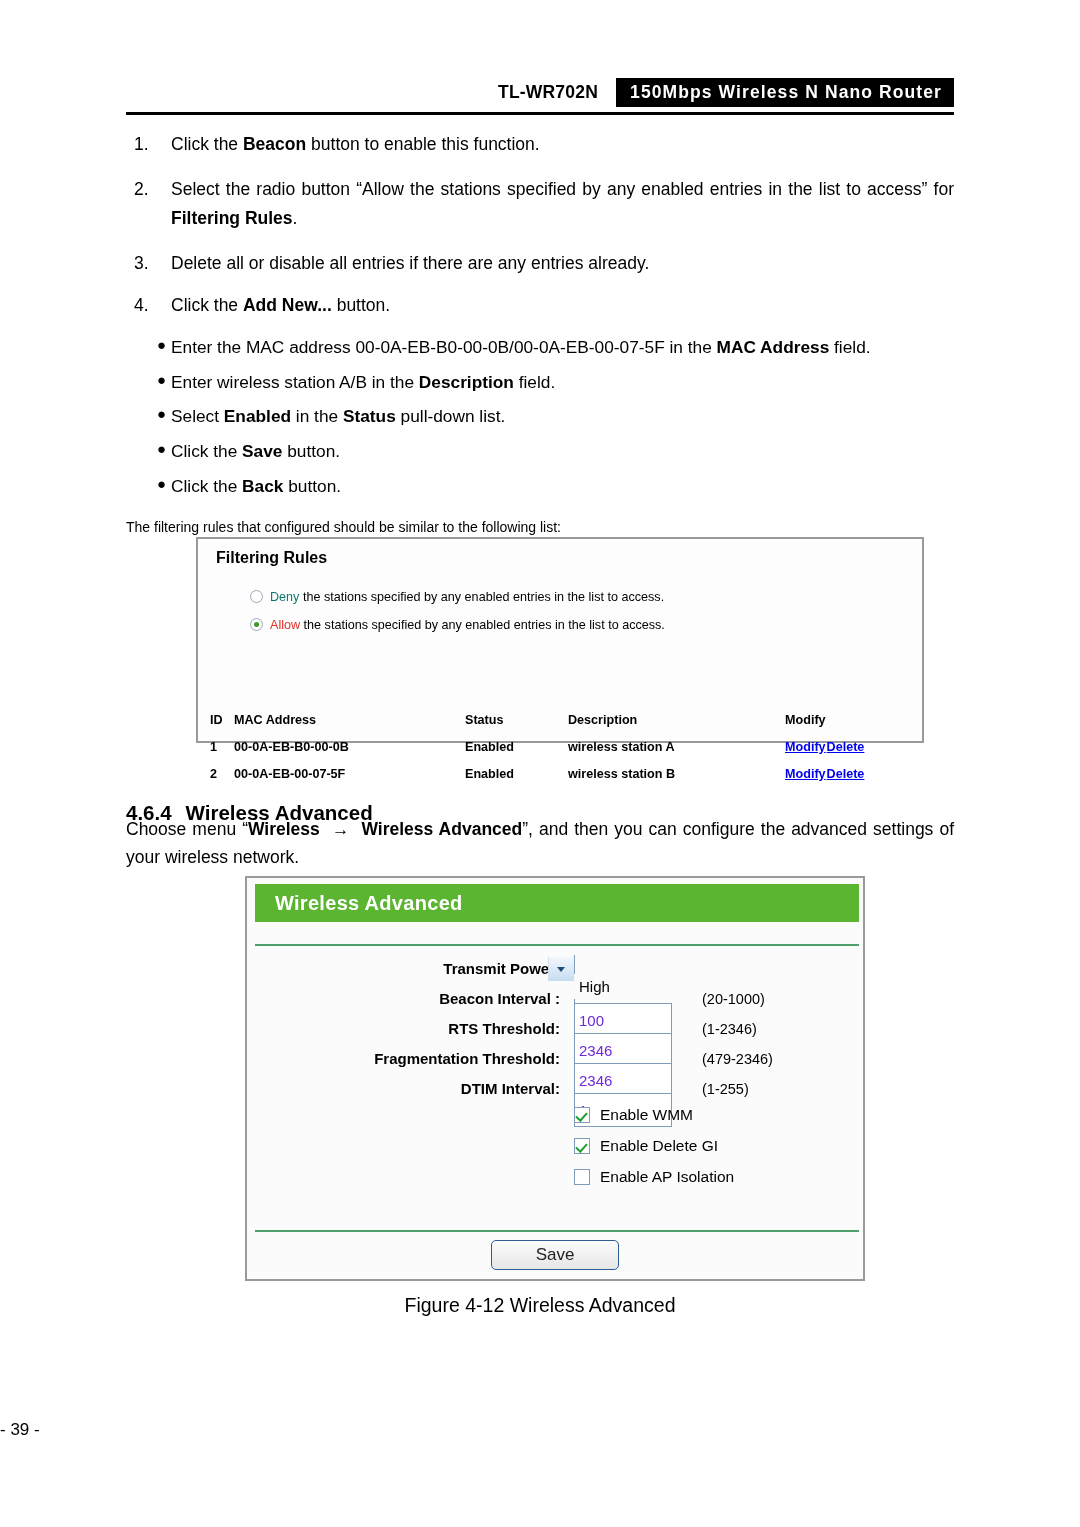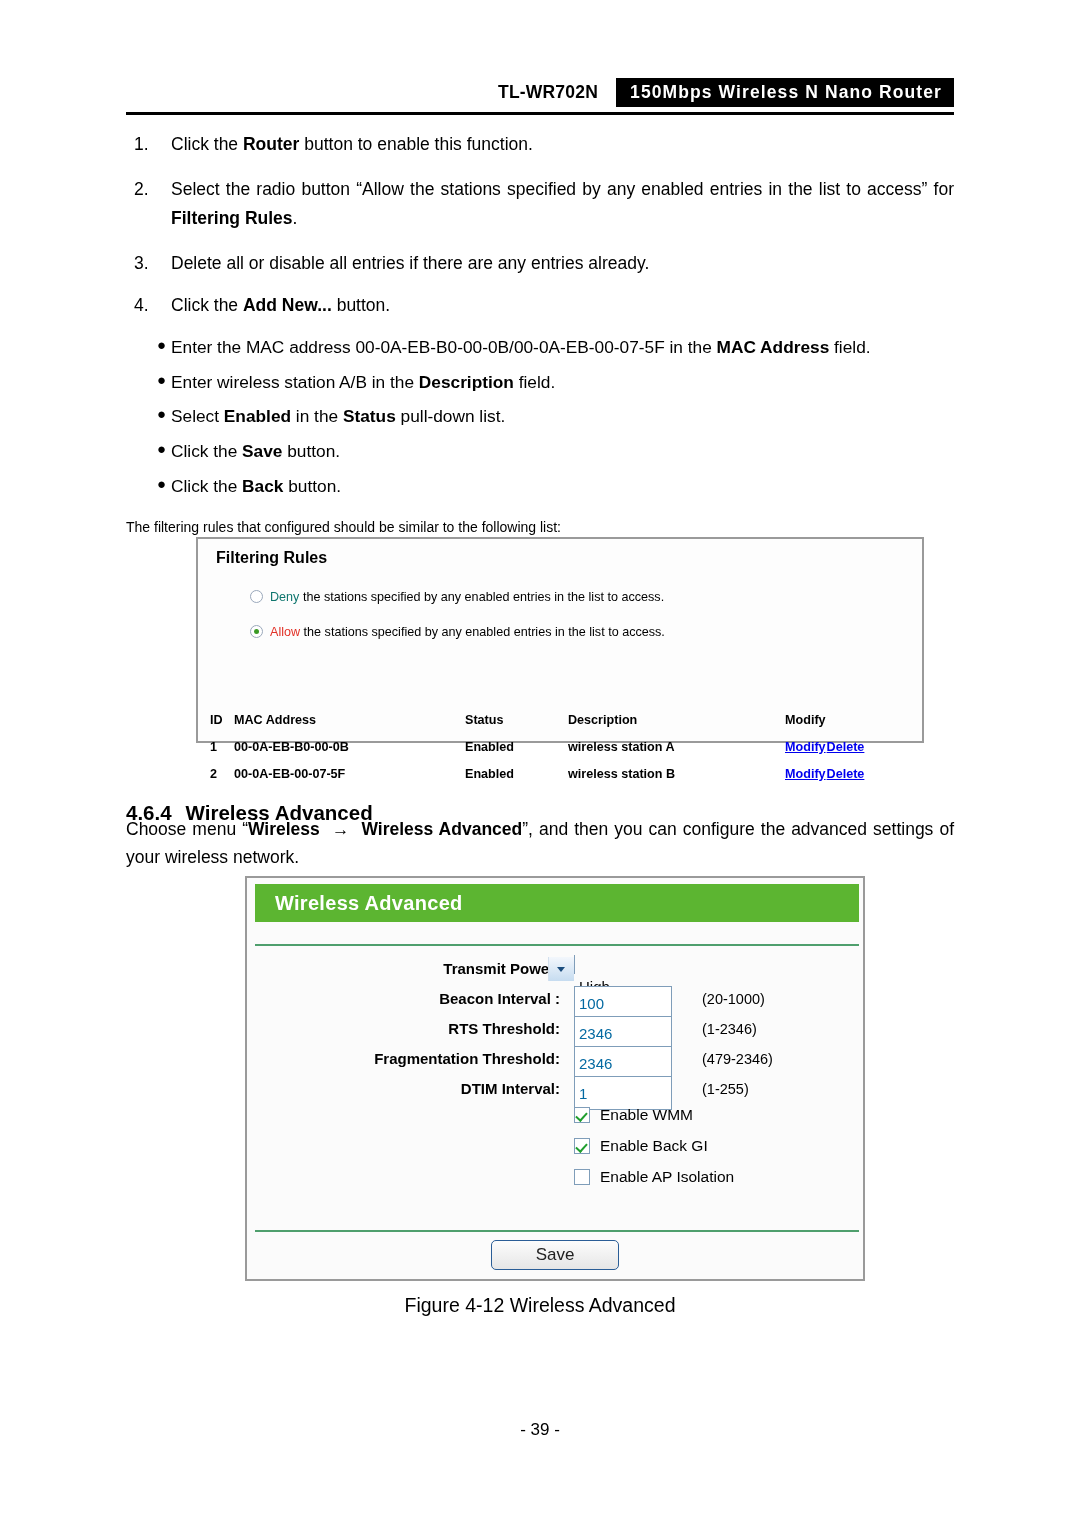--- a/index.html
+++ b/index.html
@@ -122,21 +122,21 @@
     font-weight: bold;
   }
   .radio-row {
     position: absolute;
     left: 52px;
     font-size: 12.6px;
     line-height: 1;
     white-space: nowrap;
   }
   .radio-row.r1 { top: 51px; }
-  .radio-row.r2 { top: 86px; }
+  .radio-row.r2 { top: 79px; }
   .radio-ctl {
     display: inline-block;
     width: 13px;
     height: 13px;
     border-radius: 50%;
     border: 1px solid #9aa8bb;
     background: #ffffff;
     vertical-align: -2px;
     margin-right: 7px;
     position: relative;
@@ -268,21 +268,22 @@
   .txtbox {
     width: 98px;
     height: 34px;
     border: 1px solid #7f9db9;
     background: #ffffff;
     font-size: 15px;
     font-family: "Liberation Sans", sans-serif;
     line-height: 24px;
     padding: 0 4px;
     box-sizing: border-box;
-    color: #0369a1;
+    color: #6d28d9;
+    margin-top: 17px;
   }
   .selbox {
     width: 113px;
     height: 28px;
     border: 1px solid #7f9db9;
     background: #ffffff;
     position: relative;
     box-sizing: border-box;
   }
   .selbox .seltext {
@@ -370,36 +371,36 @@
     top: 1294px;
     width: 1080px;
     text-align: center;
     font-size: 19.5px;
   }
   .page-number {
     position: absolute;
     left: 0;
     top: 1420px;
     width: 1080px;
-    text-align: center;
+    text-align: left;
     font-size: 17px;
   }
 </style>
 </head>
 <body>
 
 <div class="page-header">
   <span class="hdr-model">TL-WR702N</span>
   <span class="hdr-banner">150Mbps  Wireless  N  Nano  Router</span>
 </div>
 <div class="hdr-rule"></div>
 
 <div class="content">
   <div id="steps-host">
-      <div class="num-item"><span class="num">1.</span><span>Click the <b>Router</b> button to enable this function.</span></div>
+      <div class="num-item"><span class="num">1.</span><span>Click the <b>Beacon</b> button to enable this function.</span></div>
       <div class="num-item"><span class="num">2.</span><span>Select the radio button “Allow the stations specified by any enabled entries in the list to access” for <b>Filtering Rules</b>.</span></div>
       <div class="num-item tight"><span class="num">3.</span><span>Delete all or disable all entries if there are any entries already.</span></div>
       <div class="num-item tight"><span class="num">4.</span><span>Click the <b>Add New...</b> button.</span></div>
     </div>
   <div class="bullet-list" id="bullets-host">
       <div class="bullet-item"><span class="dot">●</span><span>Enter the MAC address 00-0A-EB-B0-00-0B/00-0A-EB-00-07-5F in the <b>MAC Address</b> field.</span></div>
       <div class="bullet-item"><span class="dot">●</span><span>Enter wireless station A/B in the <b>Description</b> field.</span></div>
       <div class="bullet-item"><span class="dot">●</span><span>Select <b>Enabled</b> in the <b>Status</b> pull-down list.</span></div>
       <div class="bullet-item"><span class="dot">●</span><span>Click the <b>Save</b> button.</span></div>
       <div class="bullet-item"><span class="dot">●</span><span>Click the <b>Back</b> button.</span></div>
@@ -467,21 +468,21 @@
         <span class="frm-label">Fragmentation Threshold:</span>
         <span class="frm-ctl"><input class="txtbox" type="text" value="2346" style=""></span>
         <span class="frm-hint">(479-2346)</span>
       </div>
       <div class="frm-row">
         <span class="frm-label">DTIM Interval:</span>
         <span class="frm-ctl"><input class="txtbox" type="text" value="1" style=""></span>
         <span class="frm-hint">(1-255)</span>
       </div>
       <div class="chk-row"><span class="chk-box on"></span><span class="chk-label">Enable WMM</span></div>
-      <div class="chk-row"><span class="chk-box on"></span><span class="chk-label">Enable Back GI</span></div>
+      <div class="chk-row"><span class="chk-box on"></span><span class="chk-label">Enable Delete GI</span></div>
       <div class="chk-row"><span class="chk-box"></span><span class="chk-label">Enable AP Isolation</span></div>
     </div>
   <div class="wa-divider bottom"></div>
   <div class="wa-savewrap">
     <span class="savebtn">Save</span>
   </div>
 </div>
 
 <div class="fig-caption">Figure 4-12 Wireless Advanced</div>
 <div class="page-number">- 39 -</div>

